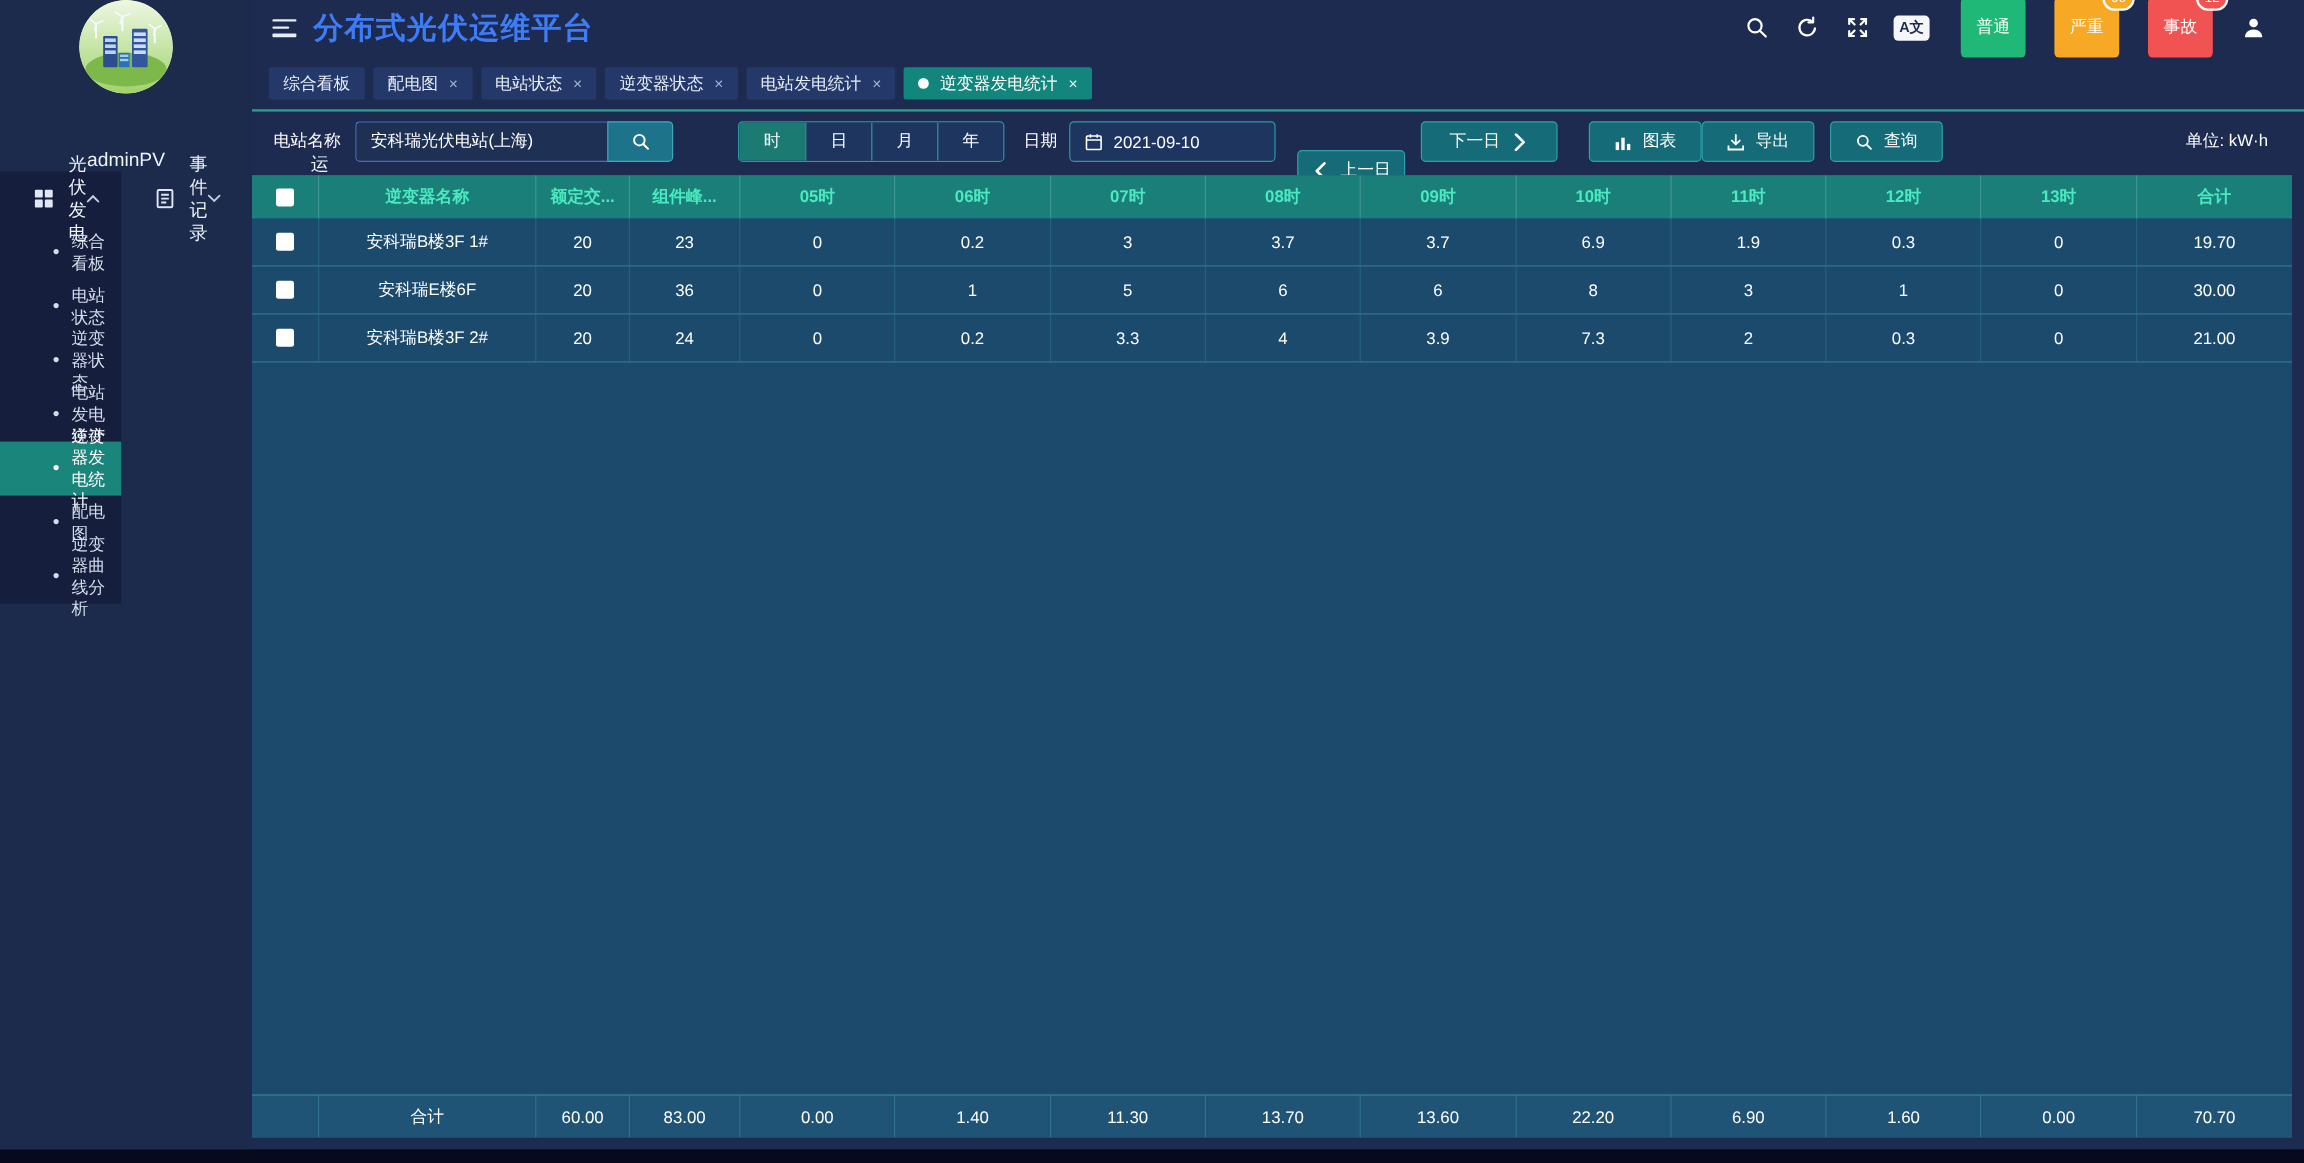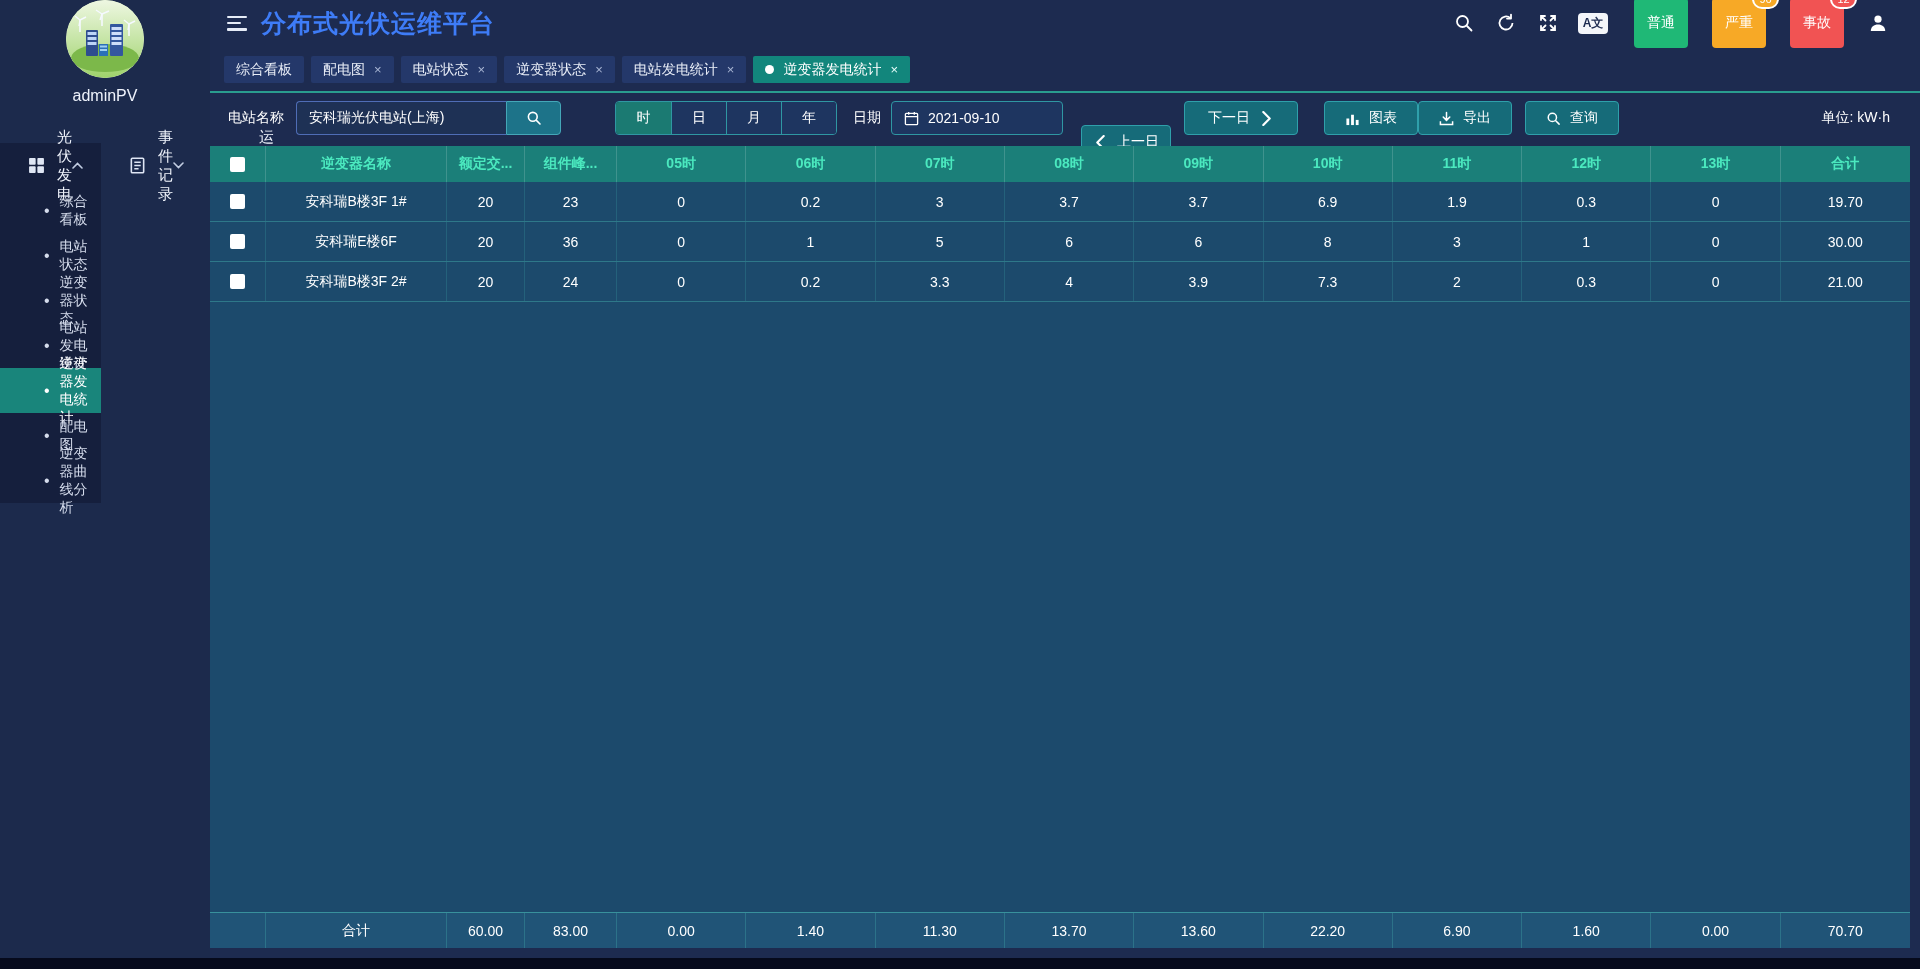--- a/index.html
+++ b/index.html
@@ -2,21 +2,21 @@
 <html><head>
 <meta charset="utf-8">
 <style>
   html,body{margin:0;padding:0;background:#060a1c;font-family:"Liberation Sans","DejaVu Sans",sans-serif;}
   .page{position:relative;width:1920px;height:969px;overflow:hidden;background:#060a1c;}
   .app{position:absolute;top:0;left:0;width:1920px;height:958px;background:#1d2b50;}
   .bottom-strip{position:absolute;left:0;top:958px;width:1920px;height:11px;background:#060a1c;}
 
   
   .sidebar{position:absolute;top:0;left:0;width:210px;height:958px;background:#1c2a4c;color:#e3e9f5;}
-  .logo-area{height:143px;display:flex;flex-direction:column;align-items:center;justify-content:flex-start;box-sizing:border-box;}
+  .logo-area{height:143px;display:flex;flex-direction:column;align-items:center;justify-content:space-between;box-sizing:border-box;}
   .avatar{width:78px;height:78px;border-radius:50%;overflow:hidden;background:#dff0c8;}
   .avatar svg{display:block;width:78px;height:78px;}
   .username{margin-top:9px;font-size:16px;color:#eef2fb;}
   .menu{display:flex;flex-direction:row;}
   .menu-section.expanded{background:#151f3d;}
   .menu-head{height:45px;display:flex;align-items:center;padding:0 18px 0 28px;cursor:pointer;font-size:15px;color:#f0f4fc;}
   .menu-head .m-icon{width:17px;height:17px;margin-right:12px;color:#dfe6f4;flex:none;}
   .menu-head .m-icon svg{width:17px;height:17px;display:block;}
   .menu-label{flex:1;}
   .chev{width:11px;height:7px;color:#c2cde2;}

